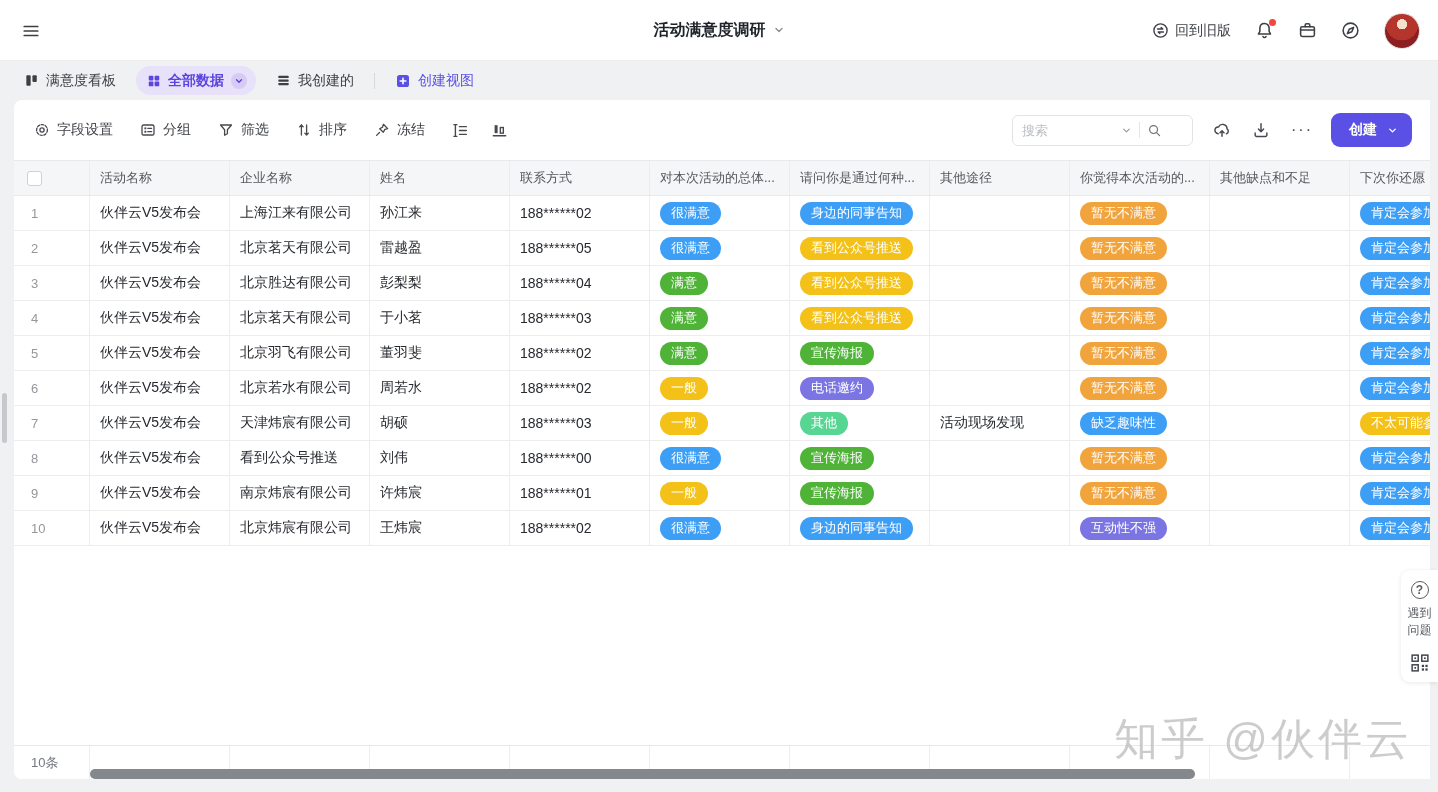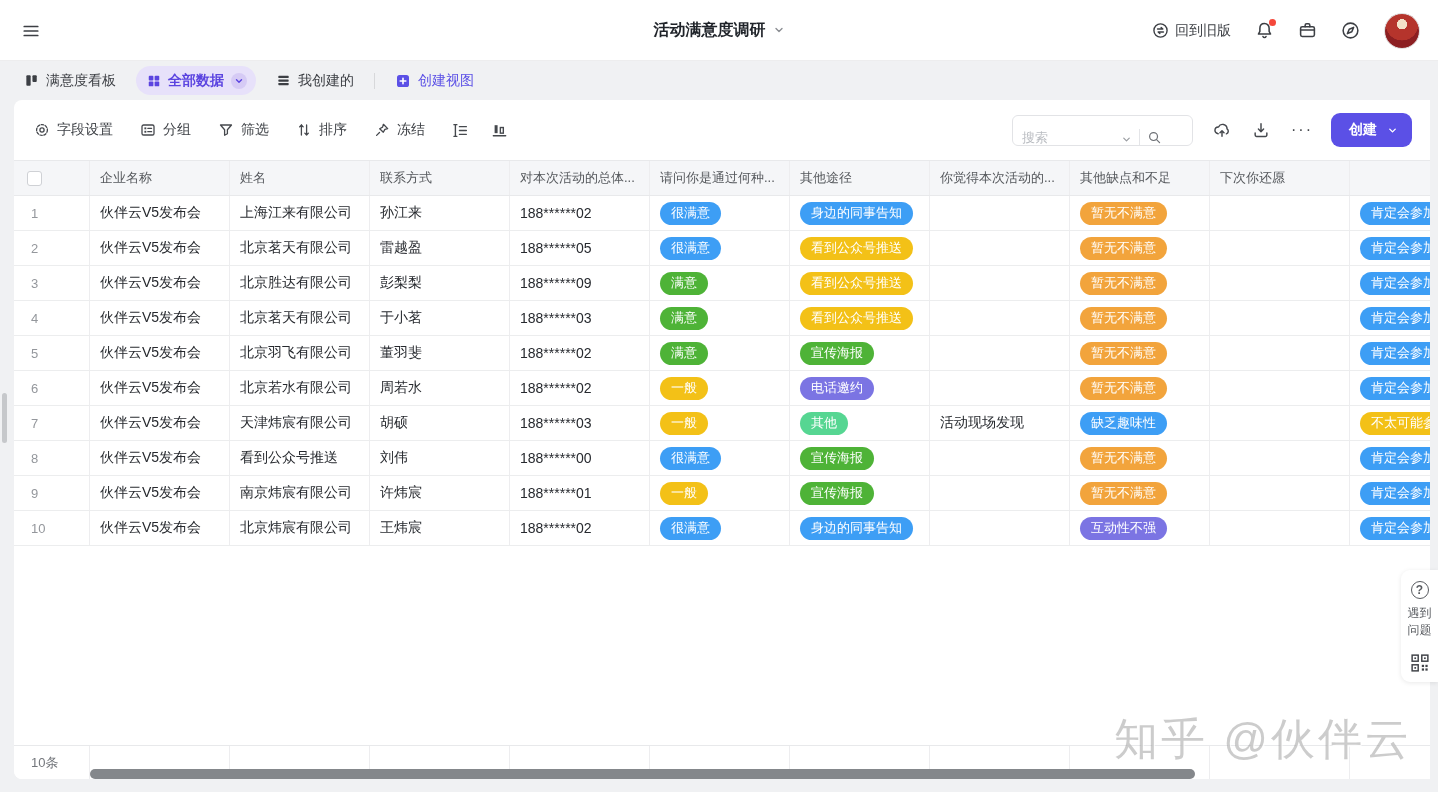--- a/index.html
+++ b/index.html
@@ -48,21 +48,21 @@
     position:absolute; left:14px; top:100px; right:8px; height:679px;
     background:#fff; border-radius:8px 0 0 8px; overflow:hidden;
     display:flex; flex-direction:column;
   }
   .sheet-toolbar{ height:60px; flex:0 0 60px; display:flex; align-items:center; padding:0 18px 0 20px; }
   .tool-item{ display:flex; align-items:center; gap:7px; font-size:14px; color:#3f4247; margin-right:27px; cursor:pointer; }
   .tool-item.icon-only{ margin-right:22px; }
   .toolbar-spacer{ flex:1; }
   .search-box{
     width:181px; height:31px; border:1px solid #e2e3e6; border-radius:6px;
-    display:flex; align-items:flex-end; padding:0 9px; gap:7px; margin-right:20px; background:#fff;
+    display:flex; align-items:center; padding:0 9px; gap:7px; margin-right:20px; background:#fff;
   }
   .search-box input{
     border:none; outline:none; width:92px; font-size:13px; color:#55585d;
     font-family:inherit; background:transparent;
   }
   .search-box input::placeholder{ color:#b9bcc1; }
   .search-divider{ width:1px; height:16px; background:#e4e5e8; }
   .tool-icon-btn{ margin-right:21px; cursor:pointer; }
   .more-dots{ font-size:16px; color:#45484d; letter-spacing:2px; margin-right:18px; cursor:pointer; line-height:1; }
   .create-btn{
@@ -322,20 +322,21 @@
             <path d="M4 6l4 4 4-4"></path>
           </svg>
       </span>
     </button>
   </div>
 
   <div class="grid-header">
       <div class="cell c-num head-cell">
         <div class="checkbox"></div>
       </div>
+      <div class="cell head-cell">活动名称</div>
       <div class="cell head-cell">企业名称</div>
       <div class="cell head-cell">姓名</div>
       <div class="cell head-cell">联系方式</div>
       <div class="cell head-cell">对本次活动的总体...</div>
       <div class="cell head-cell">请问你是通过何种...</div>
       <div class="cell head-cell">其他途径</div>
       <div class="cell head-cell">你觉得本次活动的...</div>
       <div class="cell head-cell">其他缺点和不足</div>
       <div class="cell head-cell">下次你还愿</div>
     </div>
@@ -381,21 +382,21 @@
         <div class="cell"></div>
         <div class="cell">
           <div class="tag" style="background: rgb(61, 158, 245);">肯定会参加</div>
         </div>
       </div>
       <div class="grid-row">
         <div class="cell c-num num-cell">3</div>
         <div class="cell">伙伴云V5发布会</div>
         <div class="cell">北京胜达有限公司</div>
         <div class="cell">彭梨梨</div>
-        <div class="cell">188******09</div>
+        <div class="cell">188******04</div>
         <div class="cell">
           <div class="tag" style="background: rgb(78, 179, 55);">满意</div>
         </div>
         <div class="cell">
           <div class="tag" style="background: rgb(243, 193, 23);">看到公众号推送</div>
         </div>
         <div class="cell"></div>
         <div class="cell">
           <div class="tag" style="background: rgb(242, 164, 60);">暂无不满意</div>
         </div>

